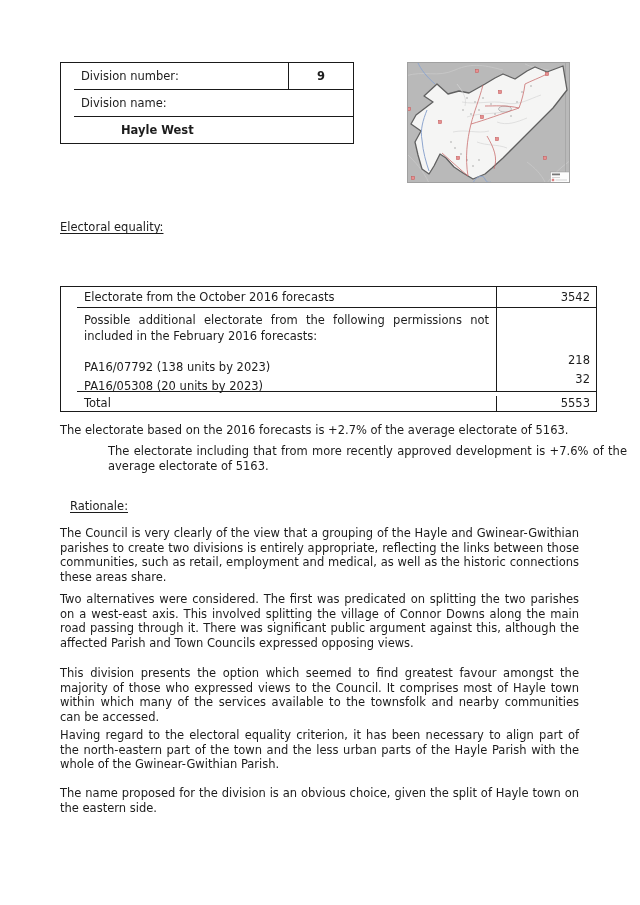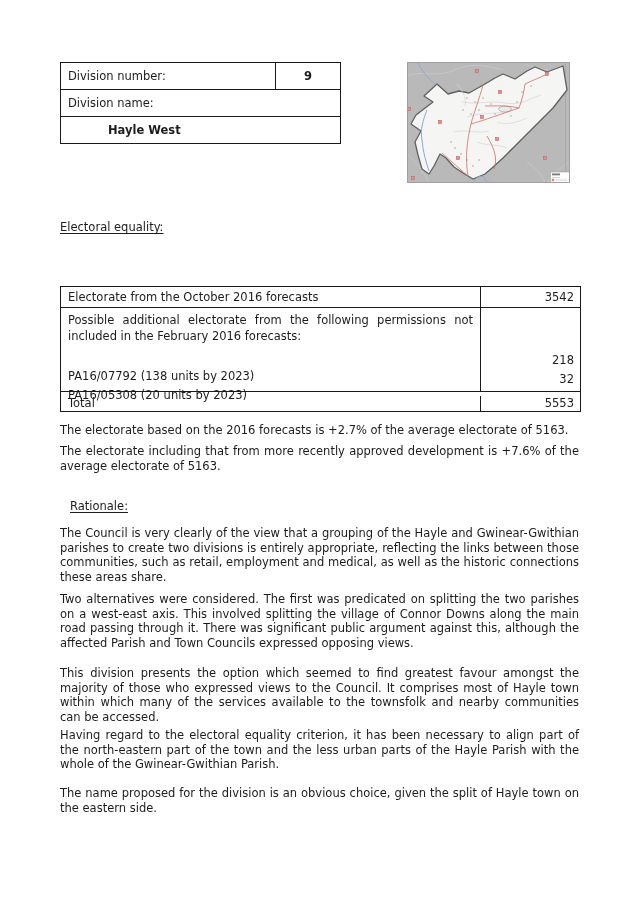--- a/index.html
+++ b/index.html
@@ -16,20 +16,21 @@
     overflow:hidden;
   }
   .abs{position:absolute;}
   .just{text-align:justify;}
   .bold{font-weight:bold;margin-left:40px;}
 
   
   .info-table{
     left:60px;top:62px;width:279px;
     border:1.5px solid #1a1a1a;
+    padding-left:13px;
   }
   .info-row{
     height:26px;display:flex;align-items:center;
     border-bottom:1.5px solid #1a1a1a;
     background:#fff;
   }
   .info-row:last-child{border-bottom:none;}
   .info-label{flex:1;padding-left:7px;}
   .info-num-cell{
     width:64px;height:100%;
@@ -47,35 +48,36 @@
     text-decoration:underline;
     text-underline-offset:2px;
     text-decoration-thickness:1px;
   }
 
   
   .etable{
     left:60px;top:286px;width:519px;
     border:1.5px solid #1a1a1a;
     background:#fff;
+    padding-left:16px;
   }
   .erow{display:flex;border-bottom:1.5px solid #1a1a1a;}
   .erow:last-child{border-bottom:none;}
   .ecell-l{width:419px;box-sizing:border-box;padding:0 7px;}
   .ecell-r{
     flex:1;border-left:1.5px solid #1a1a1a;
     box-sizing:border-box;text-align:right;
     padding-right:6px;position:relative;
   }
   .erow-1{height:20px;}
   .erow-1 .ecell-l,.erow-1 .ecell-r{display:flex;align-items:center;}
   .erow-1 .ecell-r{justify-content:flex-end;}
   .erow-2{height:82.5px;}
   .erow-2 .ecell-l{padding-top:5px;line-height:15.5px;}
-  .pa-line-1{margin-top:25px;}
+  .pa-line-1{margin-top:16px;}
   .pa-line-2{margin-top:3.5px;}
   .num-218{position:absolute;top:45px;right:6px;line-height:15.5px;}
   .num-32{position:absolute;top:64px;right:6px;line-height:15.5px;}
   .erow-3{height:19px;align-items:flex-end;}
   .erow-3 .ecell-l,.erow-3 .ecell-r{display:flex;align-items:center;}
   .erow-3 .ecell-r{justify-content:flex-end;}
 
   .para{left:60px;width:519px;}
 </style>
 </head>
@@ -201,21 +203,21 @@
       </div>
     </div>
     <div class="erow erow-3">
       <span class="ecell-l">Total</span>
       <span class="ecell-r">5553</span>
     </div>
   </div>
 
   <div class="abs para just" style="top:423px;">The electorate based on the 2016 forecasts is +2.7% of the average electorate of 5163.</div>
 
-  <div class="abs para just" style="top:444px;">The electorate including that from more recently approved development is +7.6% of the average electorate of 5163.</div>
+  <div class="abs para just" style="top:444px;margin-left:48px;">The electorate including that from more recently approved development is +7.6% of the average electorate of 5163.</div>
 
   <div class="abs section-heading" style="left:70px;top:499px;">Rationale:</div>
 
   <div class="abs para just" style="top:526px;line-height:14.5px;">The Council is very clearly of the view that a grouping of the Hayle and Gwinear-Gwithian parishes to create two divisions is entirely appropriate, reflecting the links between those communities, such as retail, employment and medical, as well as the historic connections these areas share.</div>
 
   <div class="abs para just" style="top:592px;line-height:14.5px;">Two alternatives were considered.  The first was predicated on splitting the two parishes on a west-east axis.  This involved splitting the village of Connor Downs along the main road passing through it.  There was significant public argument against this, although the affected Parish and Town Councils expressed opposing views.</div>
 
   <div class="abs para just" style="top:666px;line-height:14.5px;">This division presents the option which seemed to find greatest favour amongst the majority of those who expressed views to the Council.  It comprises most of Hayle town within which many of the services available to the townsfolk and nearby communities can be accessed.</div>
 
   <div class="abs para just" style="top:728px;line-height:14.5px;">Having regard to the electoral equality criterion, it has been necessary to align part of the north-eastern part of the town and the less urban parts of the Hayle Parish with the whole of the Gwinear-Gwithian Parish.</div>

